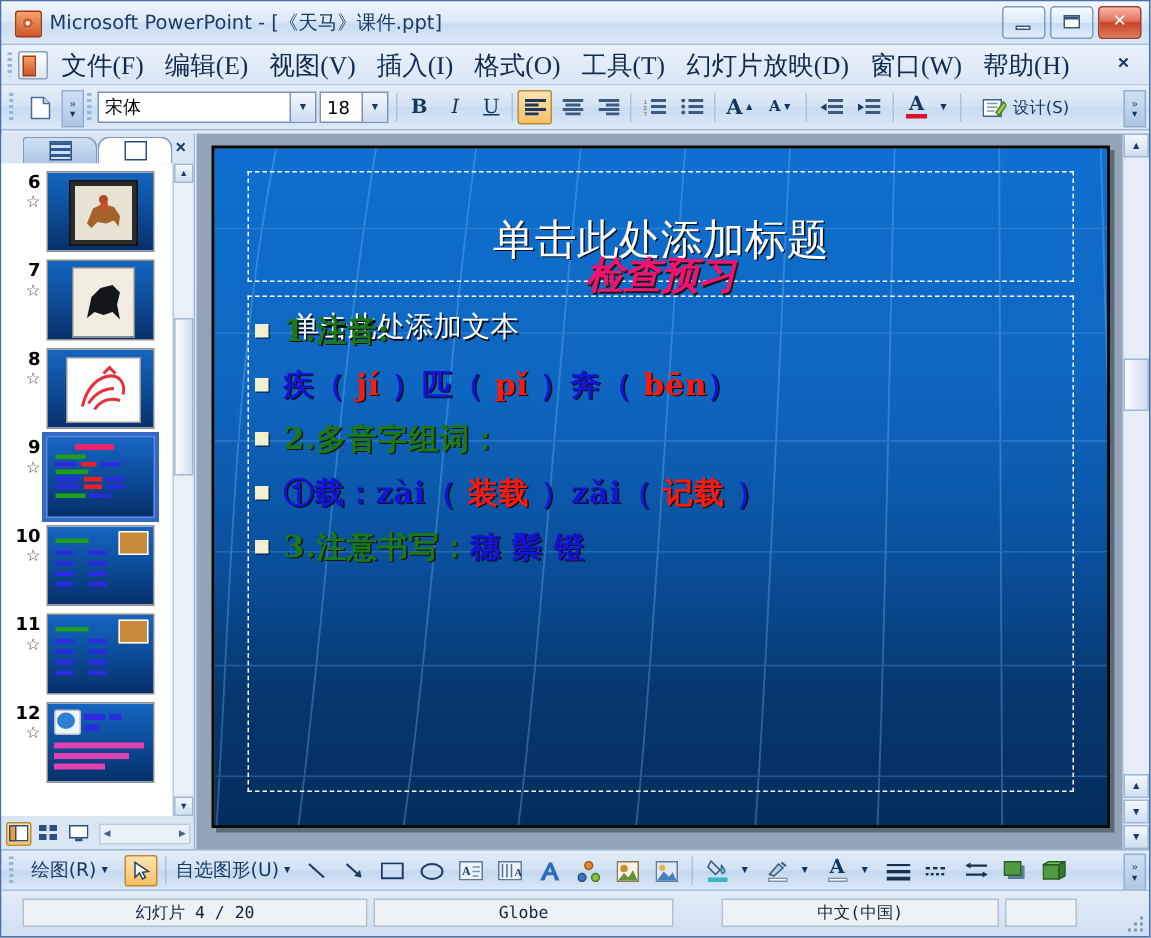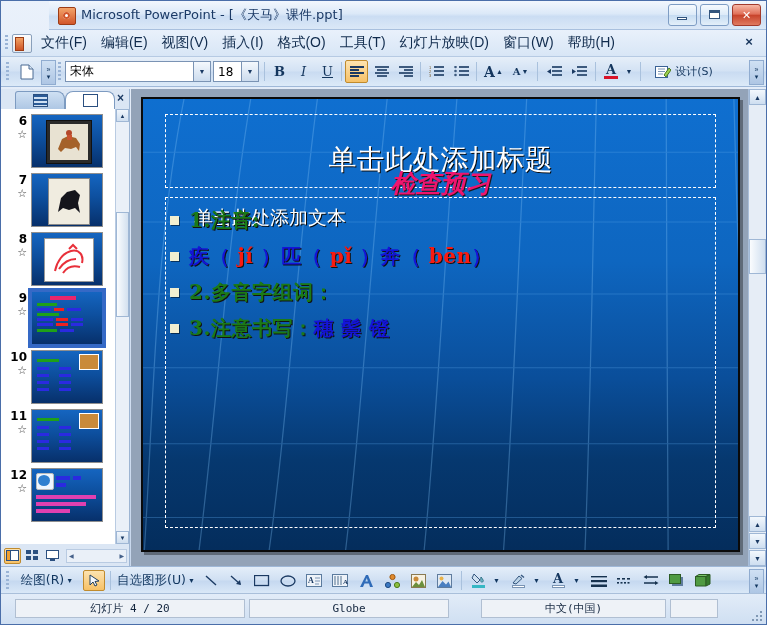--- a/index.html
+++ b/index.html
@@ -10,21 +10,21 @@
     background:#c3d3e8;
     -webkit-font-smoothing:none;
   }
   #app{position:relative;width:767px;height:625px;
     background:linear-gradient(180deg,#eaf1fb 0%,#d3e0f2 55%,#c6d6ec 100%);
     border:1px solid #4a6ea9;box-sizing:border-box;}
 
   
   .titlebar{height:28px;position:relative;
     background:linear-gradient(180deg,#f2f7fd 0%,#dce9f8 45%,#cbddf3 55%,#dbe8f7 100%);
-    border-bottom:1px solid #a9c0de;margin-left:48px;}
+    border-bottom:1px solid #a9c0de;}
   .tb-icon{position:absolute;left:9px;top:6px;width:16px;height:16px;
     background:linear-gradient(180deg,#f3a46a,#d2562a);border:1px solid #9c3c16;border-radius:2px;}
   .tb-icon:after{content:"";position:absolute;left:4px;top:4px;width:7px;height:7px;
     background:#fff;border-radius:50%;box-shadow:inset 0 0 0 2px #d2562a;}
   .tb-title{position:absolute;left:32px;top:5px;font-size:13px;color:#1b3a66;
     font-family:"DejaVu Sans",sans-serif;white-space:nowrap;}
   .win-btns{position:absolute;right:5px;top:3px;display:flex;gap:3px;}
   .wb{width:27px;height:20px;border:1px solid #7e9dc4;border-radius:3px;
     background:linear-gradient(180deg,#f6fafe 0%,#dceaf8 50%,#c6dcf2 51%,#e3eff9 100%);
     position:relative;}
@@ -43,22 +43,22 @@
   .menubar{height:26px;position:relative;
     background:linear-gradient(180deg,#e9f1fb 0%,#d8e6f6 100%);
     border-bottom:1px solid #b6cae3;}
   .grip{position:absolute;left:4px;top:5px;width:3px;height:16px;
     background:repeating-linear-gradient(180deg,#9ab4d6 0 2px,transparent 2px 4px);}
   .mb-icon{position:absolute;left:11px;top:4px;width:18px;height:17px;
     background:linear-gradient(180deg,#fdfdfd,#dfe7f0);border:1px solid #8aa0bb;border-radius:2px;}
   .mb-icon:before{content:"";position:absolute;left:2px;top:2px;width:7px;height:12px;
     background:linear-gradient(180deg,#f2a264,#cf5526);border:1px solid #9c3c16;}
   .menus{position:absolute;left:33px;top:0;height:26px;display:flex;align-items:center;}
-  .menu{padding:3px 7px;font-size:14px;color:#102b4d;cursor:default;white-space:nowrap;
-    font-family:Liberation Sans, sans-serif;}
+  .menu{padding:3px 7px;font-size:17px;color:#102b4d;cursor:default;white-space:nowrap;
+    font-family:Liberation Serif, serif;}
   .doc-close{position:absolute;right:9px;top:4px;width:16px;height:16px;color:#16355c;
     font-size:13px;font-weight:bold;text-align:center;line-height:16px;cursor:default;}
 
   
   .toolbar{height:29px;position:relative;
     background:linear-gradient(180deg,#e6eff9 0%,#d3e2f4 48%,#c9dbf1 52%,#dceaf8 100%);
     border-bottom:1px solid #9fb8d8;}
   .tsep{position:absolute;top:5px;width:1px;height:19px;background:#a9c1dd;}
   .tgrip{position:absolute;top:5px;width:3px;height:19px;
     background:repeating-linear-gradient(180deg,#9ab4d6 0 2px,transparent 2px 4px);}
@@ -573,20 +573,24 @@
                 <div class="bline">
                   <div class="bul"></div>
                   <div class="btxt"><span class="b">疾（ </span><span class="r">jí</span><span class="b"> ）匹（ </span><span class="r">pǐ</span><span class="b"> ）奔（ </span><span class="r">bēn</span><span class="b">）</span></div>
                 </div>
                 <div class="bline">
                   <div class="bul"></div>
                   <div class="btxt"><span class="g">2.多音字组词：</span></div>
                 </div>
                 <div class="bline">
                   <div class="bul"></div>
+                  <div class="btxt"><span class="b">①载：zài（ </span><span class="r">装载</span><span class="b"> ）zǎi（ </span><span class="r">记载</span><span class="b"> ）</span></div>
+                </div>
+                <div class="bline">
+                  <div class="bul"></div>
                   <div class="btxt"><span class="g">3.注意书写：</span><span class="b">穗   鬃   镫</span></div>
                 </div>
               </div>
           </div>
         </div>
       </div>
       <div class="vscroll">
         <div class="vs-btn">▲</div>
         <div class="vs-thumb"></div>
         <div class="vs-btn b2">▲</div>

